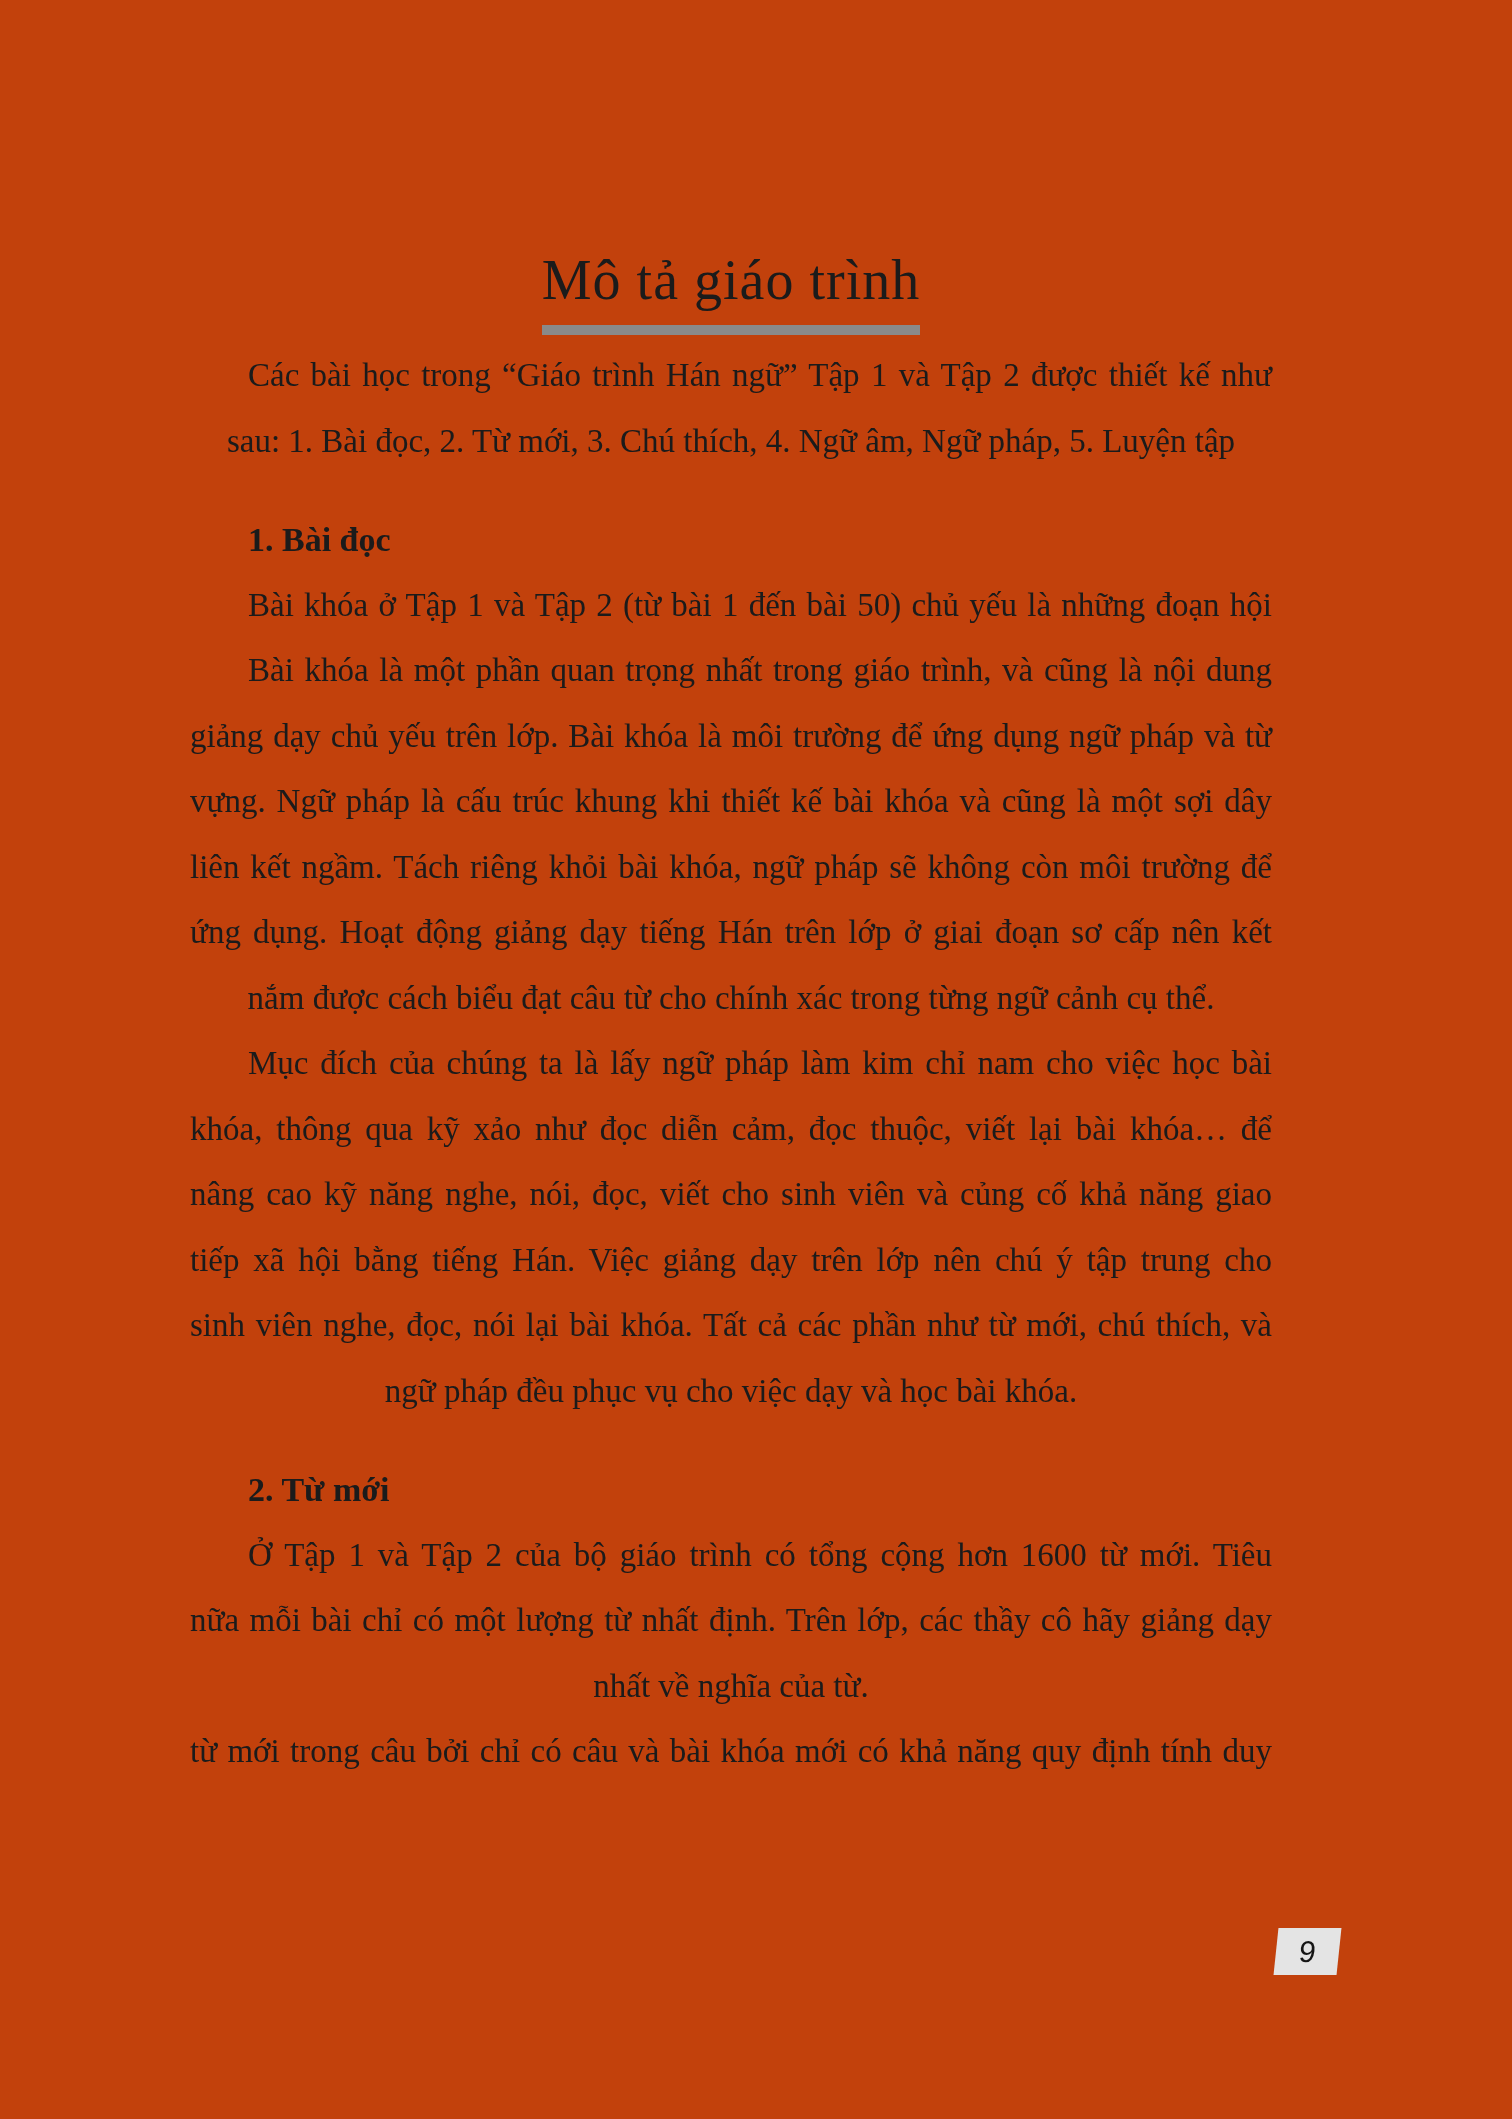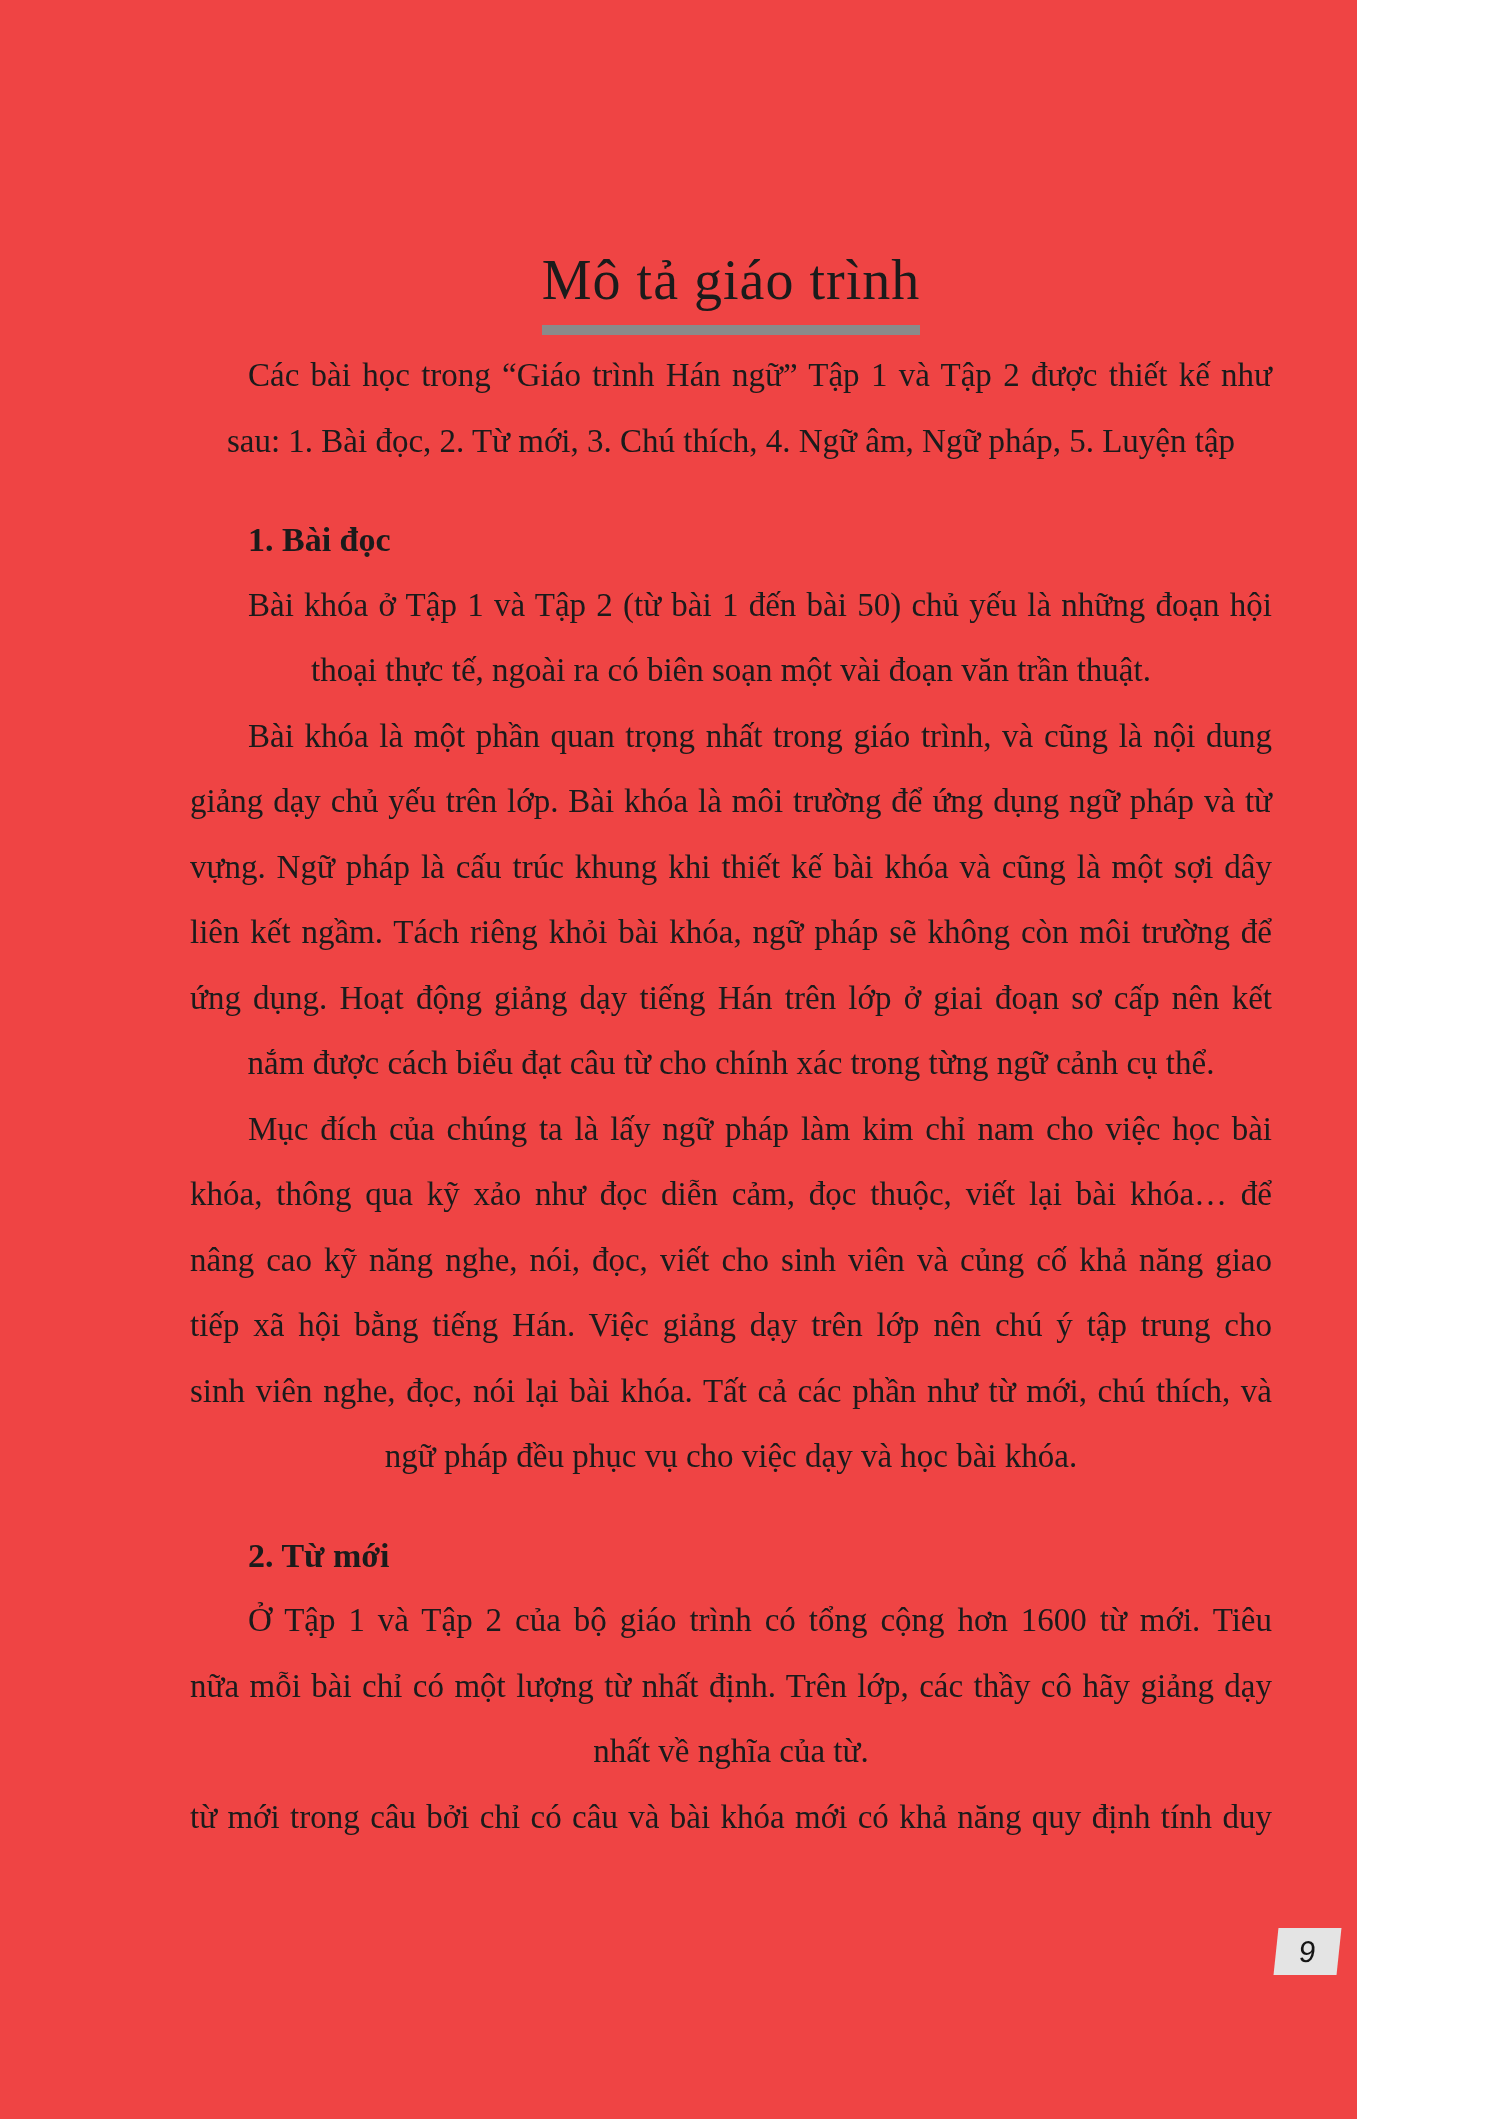--- a/index.html
+++ b/index.html
@@ -1,20 +1,20 @@
 <!DOCTYPE html>
 <html><head>
 <meta charset="utf-8">
 <style>
   html, body { margin: 0; padding: 0; background: #ffffff; }
   .page {
     position: relative;
-    width: 1357px;
+    width: 1512px;
     height: 2119px;
-    background: #ef4444;
+    background: #c2410c;
     overflow: hidden;
     font-family: "Liberation Serif", serif;
     color: #1b1b1b;
   }
   .content {
     position: absolute;
     left: 190px;
     top: 0;
     width: 1082px;
   }
@@ -87,21 +87,20 @@
 
       <div class="para intro">
         <div class="line indent">Các bài học trong “Giáo trình Hán ngữ” Tập 1 và Tập 2 được thiết kế như</div>
         <div class="line last">sau: 1. Bài đọc, 2. Từ mới, 3. Chú thích, 4. Ngữ âm, Ngữ pháp, 5. Luyện tập</div>
       </div>
 
       <div class="heading">1. Bài đọc</div>
 
       <div class="para">
         <div class="line indent">Bài khóa ở Tập 1 và Tập 2 (từ bài 1 đến bài 50) chủ yếu là những đoạn hội</div>
-        <div class="line last">thoại thực tế, ngoài ra có biên soạn một vài đoạn văn trần thuật.</div>
       </div>
 
       <div class="para">
         <div class="line indent">Bài khóa là một phần quan trọng nhất trong giáo trình, và cũng là nội dung</div>
         <div class="line">giảng dạy chủ yếu trên lớp. Bài khóa là môi trường để ứng dụng ngữ pháp và từ</div>
         <div class="line">vựng. Ngữ pháp là cấu trúc khung khi thiết kế bài khóa và cũng là một sợi dây</div>
         <div class="line">liên kết ngầm. Tách riêng khỏi bài khóa, ngữ pháp sẽ không còn môi trường để</div>
         <div class="line">ứng dụng. Hoạt động giảng dạy tiếng Hán trên lớp ở giai đoạn sơ cấp nên kết</div>
         <div class="line last">nắm được cách biểu đạt câu từ cho chính xác trong từng ngữ cảnh cụ thể.</div>
       </div>

